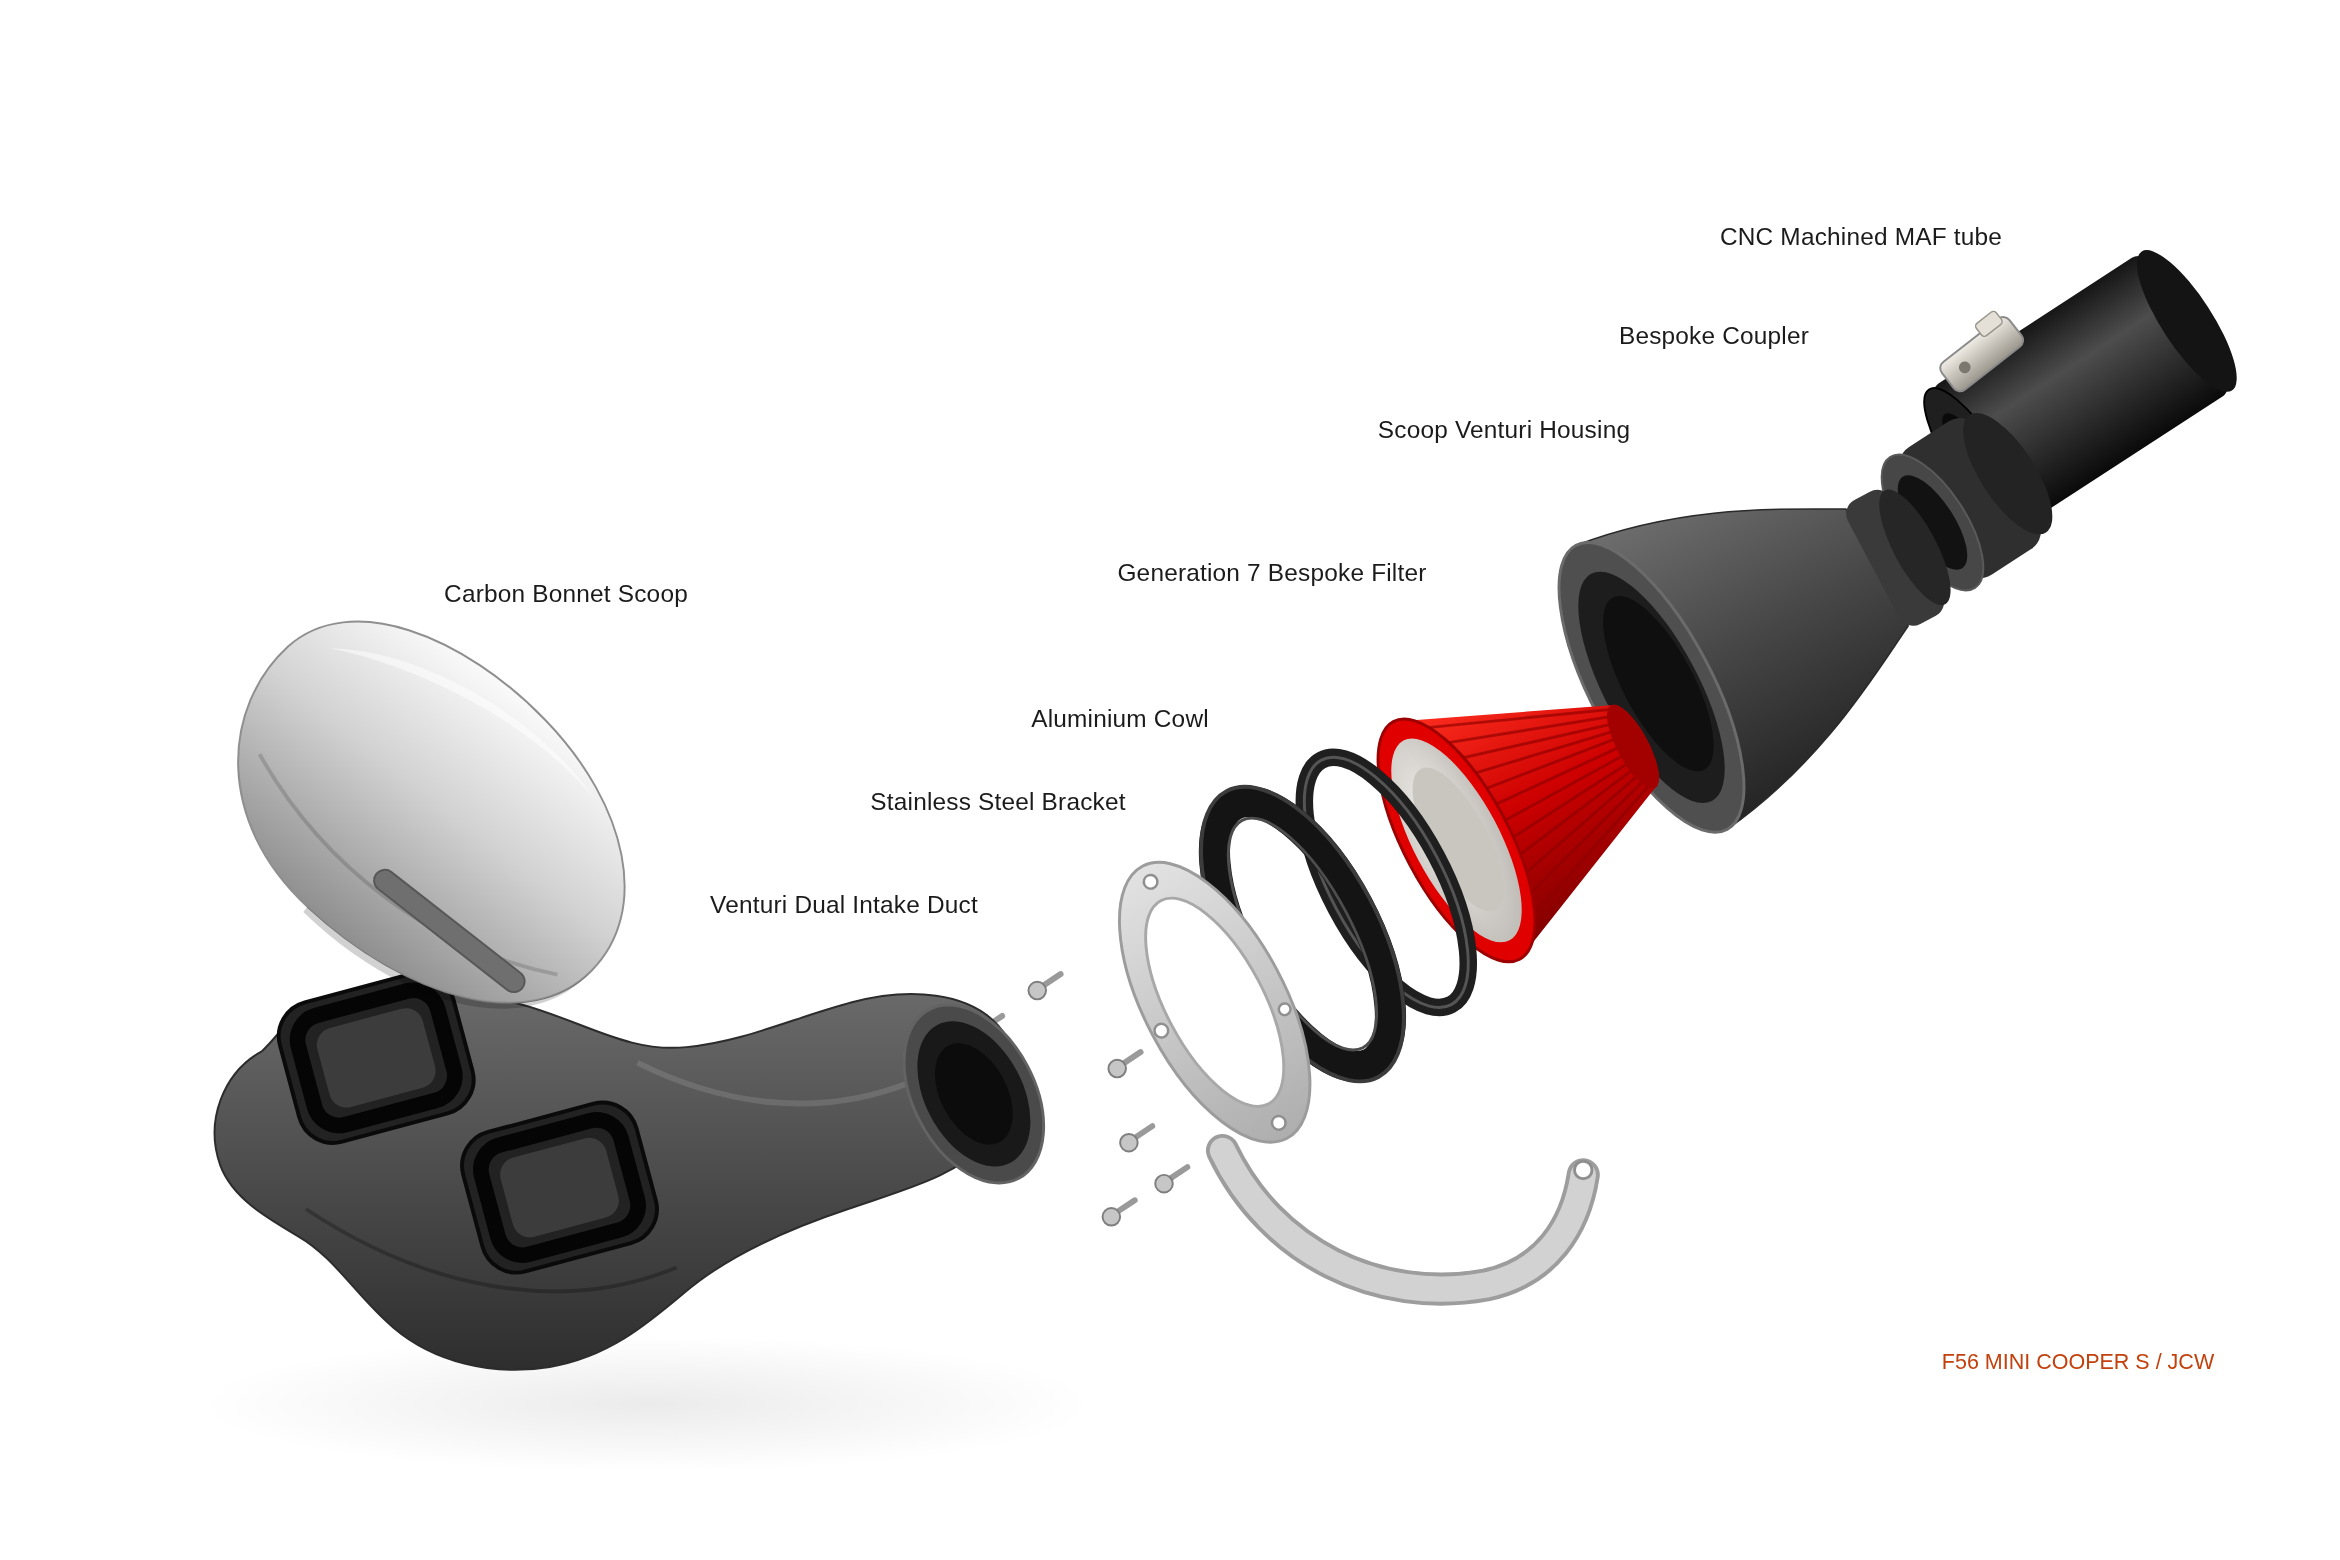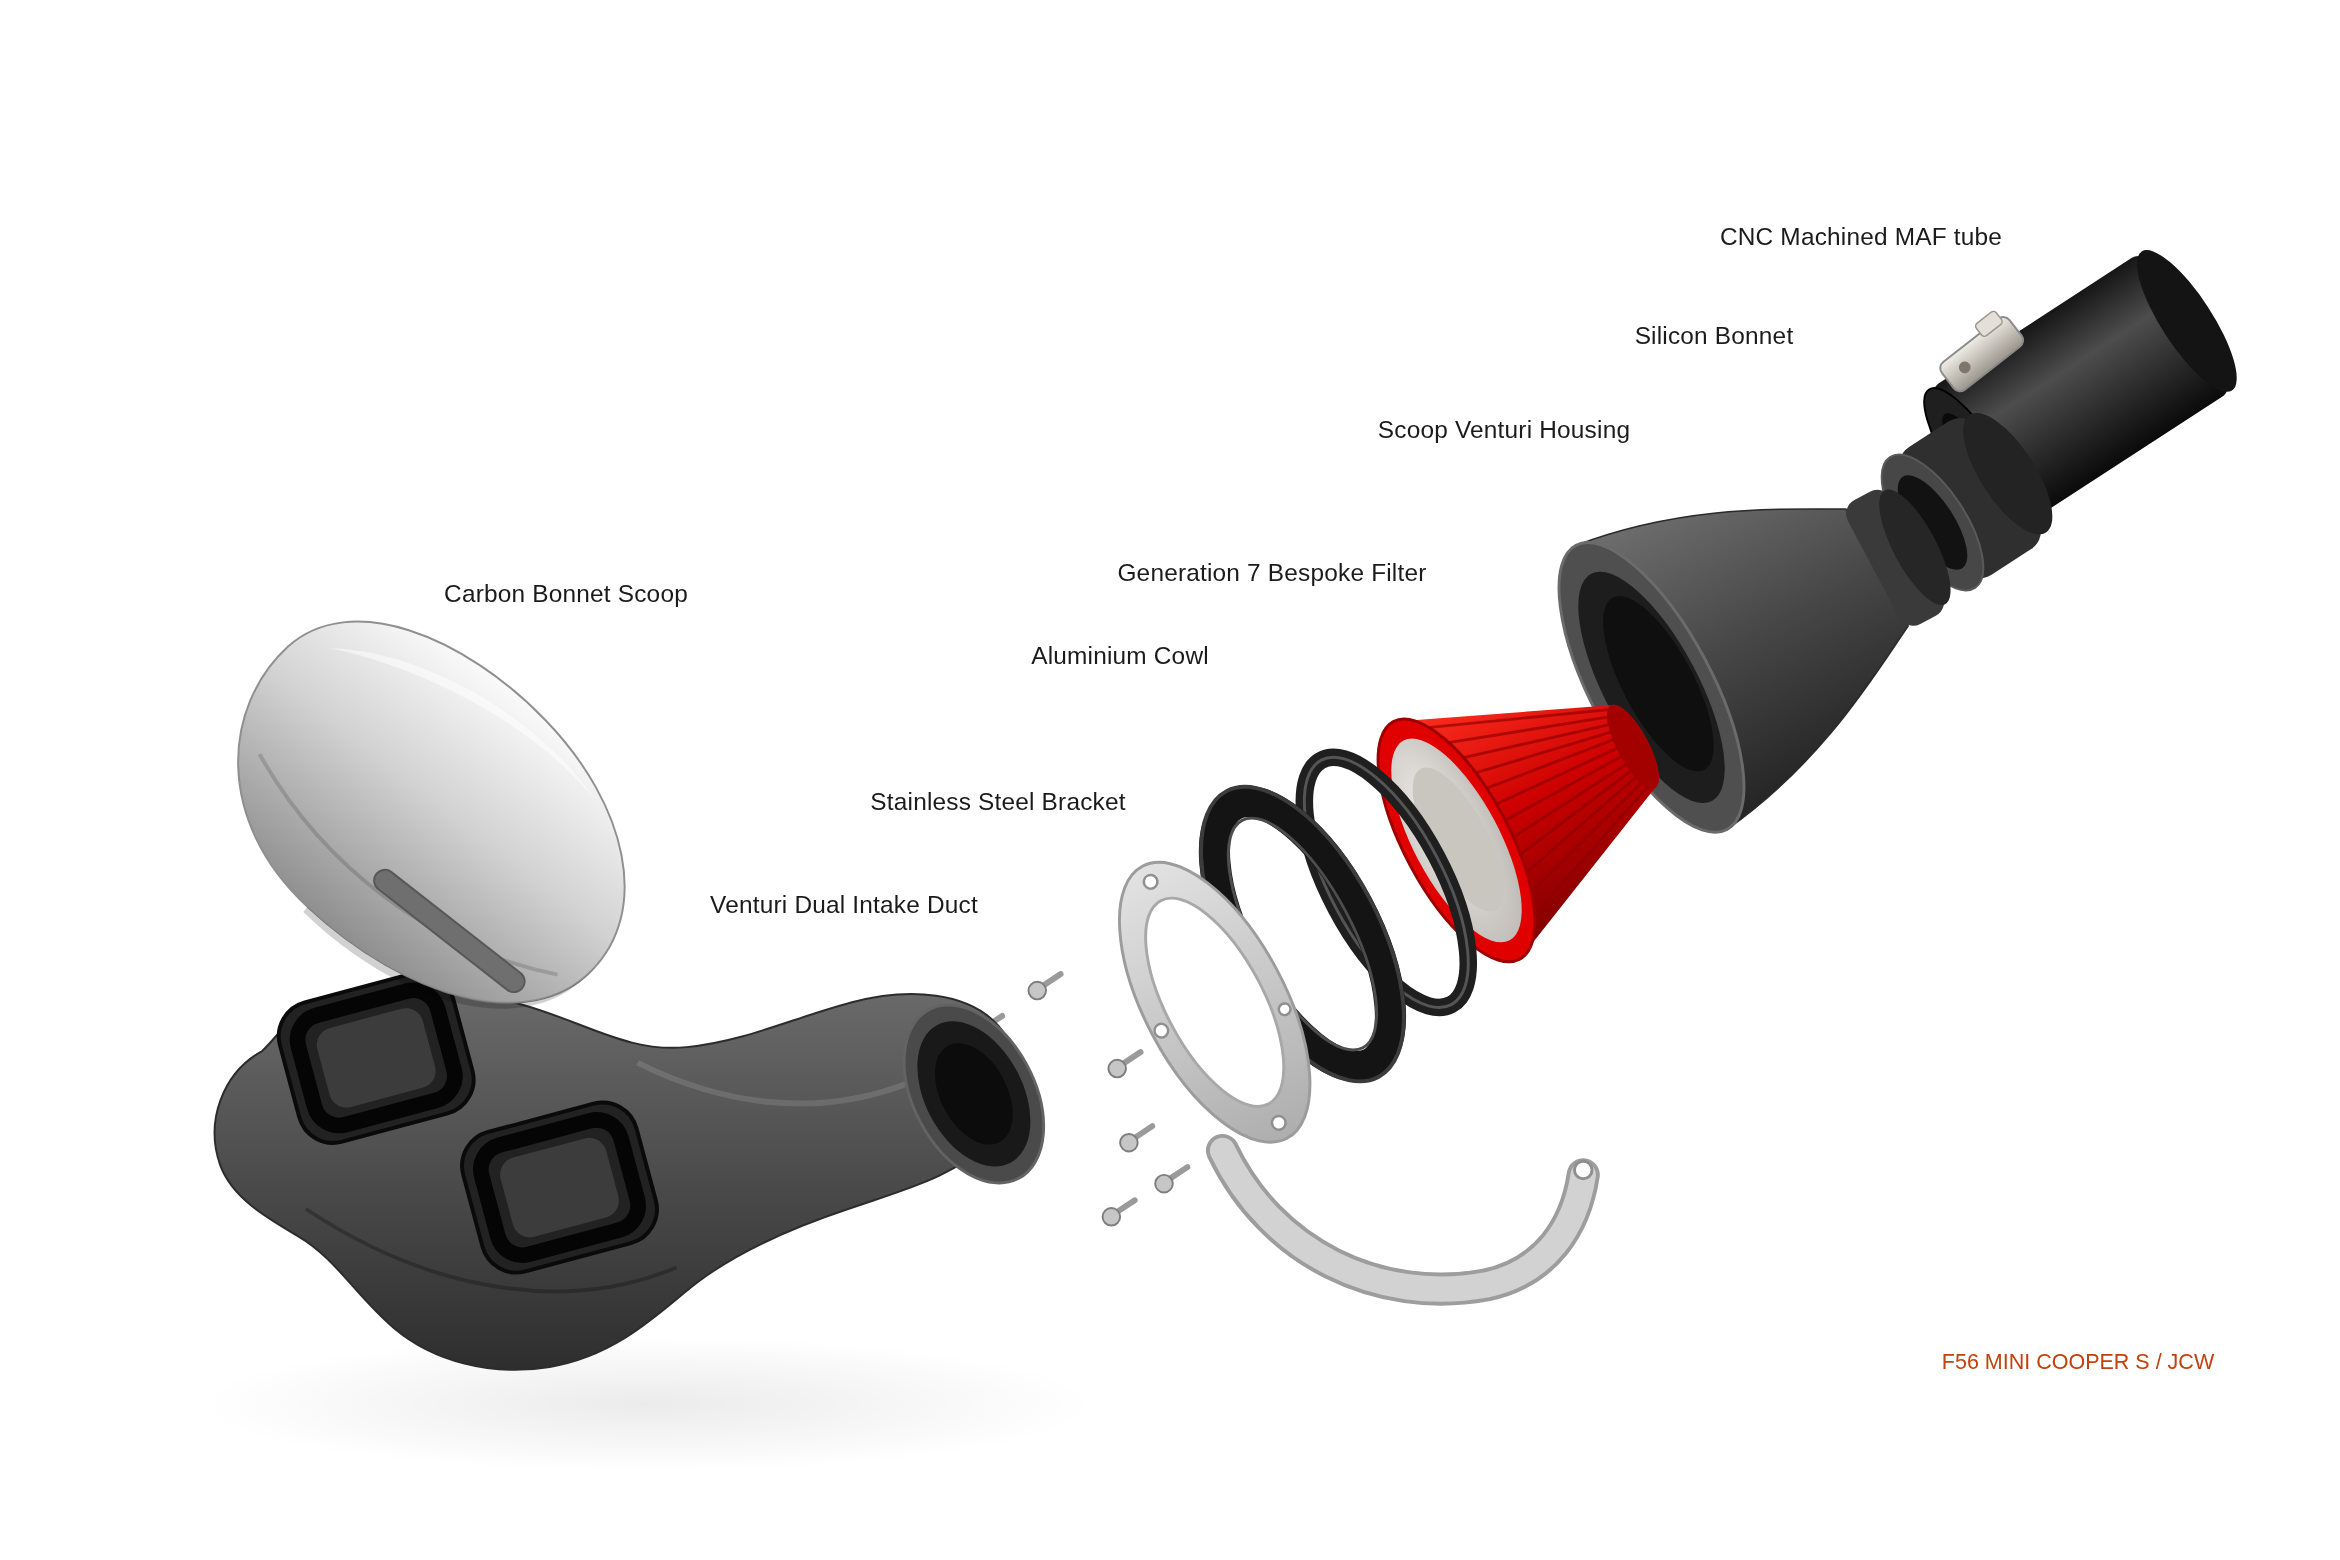--- a/index.html
+++ b/index.html
@@ -230,24 +230,24 @@
                C -175,132 -240,35 -225,-55 Z" fill="url(#gScoop)" stroke="#8f8f8f" stroke-width="2"></path>
       <path d="M -190,-80 C -110,-140 30,-155 120,-125 C 40,-145 -90,-130 -190,-80 Z" fill="rgba(255,255,255,0.5)"></path>
       <path d="M -180,50 C -60,100 80,100 200,40" fill="none" stroke="rgba(0,0,0,0.15)" stroke-width="4"></path>
       <rect x="-10" y="62" width="190" height="22" rx="11" fill="#6f6f6f" stroke="#585858" stroke-width="2"></rect>
       <path d="M -45,143 C 95,155 215,105 225,15 C 220,110 100,165 -45,150 Z" fill="rgba(0,0,0,0.18)"></path>
     </g>
   </svg>
 
   <div>
     <div class="part-label" style="left:1848px; top:237px;">CNC Machined MAF tube</div>
-    <div class="part-label" style="left:1701px; top:336px;">Silicon Bonnet</div>
+    <div class="part-label" style="left:1701px; top:336px;">Bespoke Coupler</div>
     <div class="part-label" style="left:1491px; top:430px;">Scoop Venturi Housing</div>
     <div class="part-label" style="left:1259px; top:573px;">Generation 7 Bespoke Filter</div>
-    <div class="part-label" style="left:1107px; top:656px;">Aluminium Cowl</div>
+    <div class="part-label" style="left:1107px; top:719px;">Aluminium Cowl</div>
     <div class="part-label" style="left:985px;  top:802px;">Stainless Steel Bracket</div>
     <div class="part-label" style="left:831px;  top:905px;">Venturi Dual Intake Duct</div>
     <div class="part-label" style="left:553px;  top:594px;">Carbon Bonnet Scoop</div>
   </div>
 
   <div class="caption" style="left:2065px; top:1362px;">F56 MINI COOPER S / JCW</div>
 
 </div>
 
 

